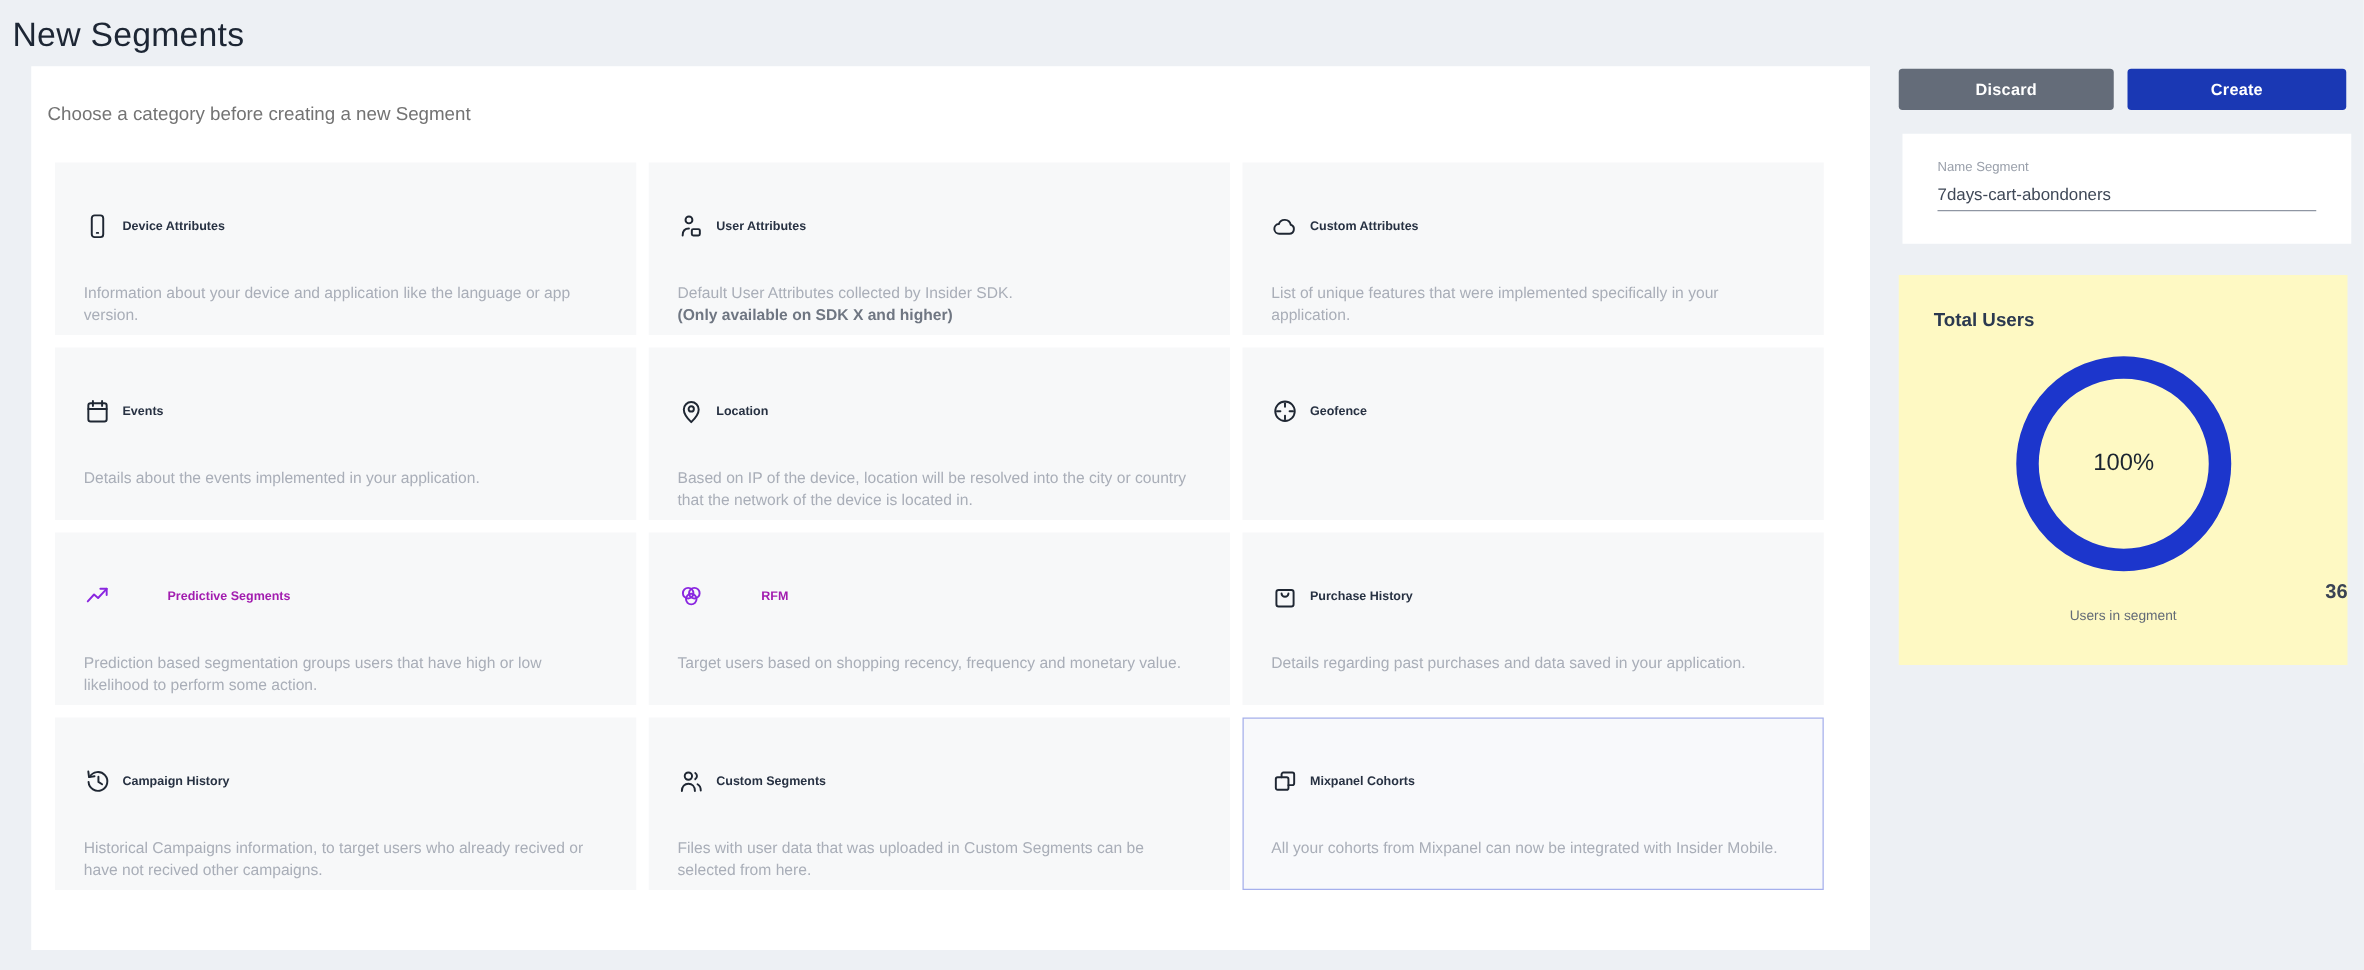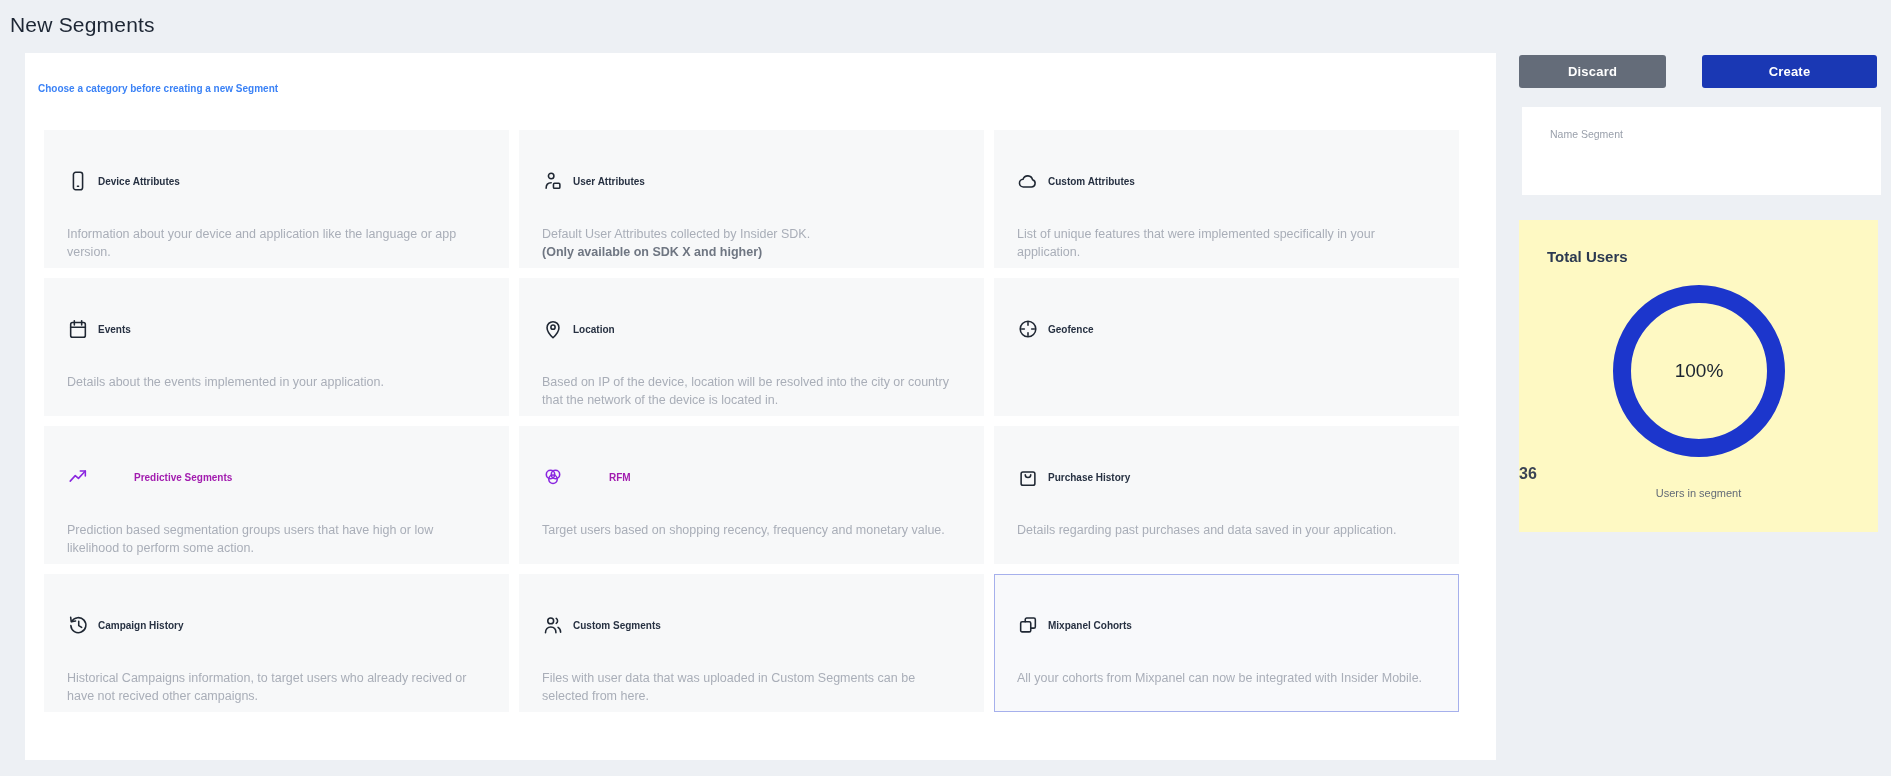--- a/index.html
+++ b/index.html
@@ -6,29 +6,29 @@
   html,body { width:1891px; height:776px; }
   body {
     position:relative;
     background:#edf0f4;
     font-family:"Liberation Sans", sans-serif;
     overflow:hidden;
     color:#273142;
   }
   .page-title {
     position:absolute; left:10px; top:13px;
-    font-size:21px; font-weight:500; color:#1d2634; letter-spacing:.2px;
+    font-size:27px; font-weight:500; color:#1d2634; letter-spacing:.2px;
   }
   .main-panel {
     position:absolute; left:25px; top:53px; width:1471px; height:707px;
     background:#ffffff;
   }
   .panel-heading {
     position:absolute; left:13px; top:30px;
-    font-size:10px; font-weight:700; color:#3b82f6;
+    font-size:15px; font-weight:400; color:#737373;
   }
   .card-grid {
     position:absolute; left:19px; top:77px;
     display:grid;
     grid-template-columns:repeat(3, 465px);
     grid-auto-rows:138px;
     column-gap:10px; row-gap:10px;
   }
   .cat-card {
     background:#f7f8f9;
@@ -50,21 +50,21 @@
   }
   .card-desc .bold-line { color:#6f7682; font-weight:600; }
 
   
   .btn {
     position:absolute; height:33px; border:none; border-radius:3px;
     color:#ffffff; font-size:13px; font-weight:700;
     font-family:"Liberation Sans", sans-serif; cursor:pointer;
     letter-spacing:.2px;
   }
-  .btn-discard { left:1519px; top:55px; width:147px; background:#646c79; }
+  .btn-discard { left:1519px; top:55px; width:172px; background:#646c79; }
   .btn-create  { left:1702px; top:55px; width:175px; background:#1a38b4; }
 
   .name-card {
     position:absolute; left:1522px; top:107px; width:359px; height:88px;
     background:#ffffff;
   }
   .name-label { position:absolute; left:28px; top:21px; font-size:10.5px; color:#9aa0ab; }
   .name-input {
     position:absolute; left:28px; top:36px; width:303px; height:26px;
     border:none; border-bottom:1px solid #8f96a3; background:transparent;
@@ -78,21 +78,21 @@
   }
   .total-title { position:absolute; left:28px; top:28px; font-size:15px; font-weight:700; color:#2b3950; }
   .donut-wrap { position:absolute; left:85px; top:56px; width:190px; height:190px; }
   .donut-wrap svg { width:190px; height:190px; }
   .donut-percent {
     position:absolute; left:0; top:0; width:190px; height:190px;
     display:flex; align-items:center; justify-content:center;
     font-size:19px; font-weight:500; color:#1b2430;
   }
   .total-count {
-    position:absolute; left:0; top:465px; width:359px; text-align:left;
+    position:absolute; left:0; top:465px; width:359px; text-align:right;
     font-size:16px; font-weight:600; color:#3a4354;
   }
   .total-caption {
     position:absolute; left:0; top:485px; width:359px; text-align:center;
     font-size:11px; color:#636b77;
   }
   
   .total-card .total-count { top:245px; }
   .total-card .total-caption { top:267px; }
 </style>
@@ -257,20 +257,21 @@
     <div class="card-desc">All your cohorts from Mixpanel can now be integrated with Insider Mobile.</div>
   </div>
     </div>
 </div>
 
 <button class="btn btn-discard">Discard</button>
 <button class="btn btn-create">Create</button>
 
 <div class="name-card">
   <div class="name-label">Name Segment</div>
+  <input class="name-input" type="text" value="7days-cart-abondoners" style="">
 </div>
 
 <div class="total-card">
   <div class="total-title">Total Users</div>
   <div class="donut-wrap">
     <svg viewBox="0 0 190 190">
       <circle cx="95" cy="95" r="77" fill="none" stroke="#1c36cc" stroke-width="18" id="donut-ring"></circle>
     </svg>
     <div class="donut-percent">100%</div>
   </div>

